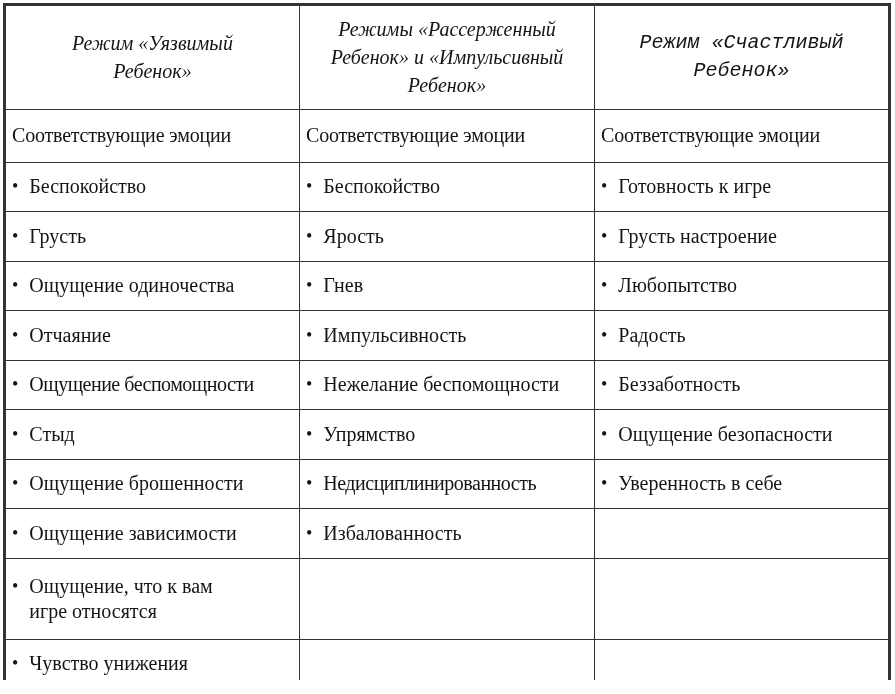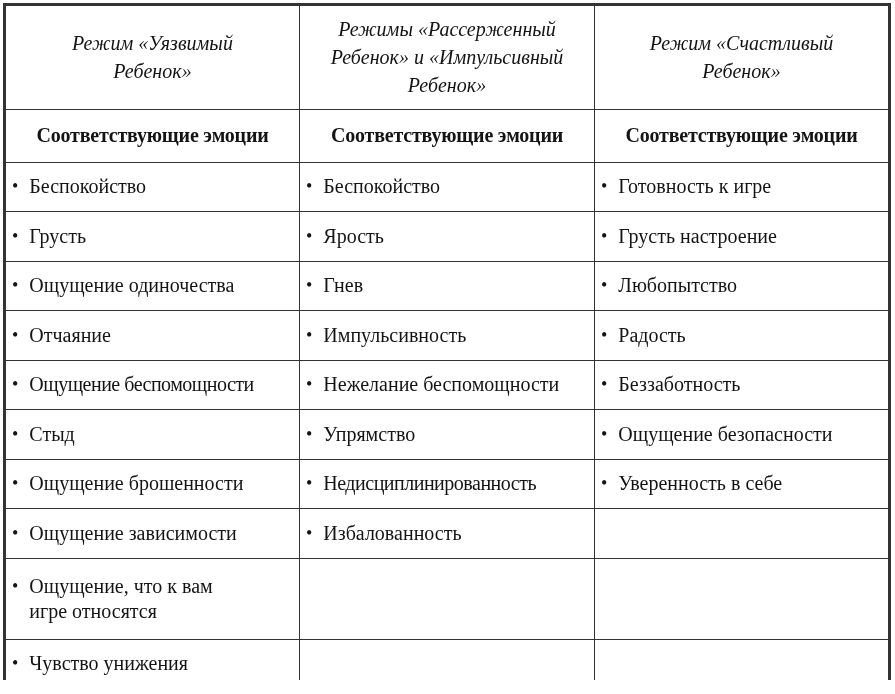--- a/index.html
+++ b/index.html
@@ -45,35 +45,33 @@
     vertical-align: middle;
     font-style: italic;
     font-size: 20px;
   }
   .hspan {
     display: inline-block;
     line-height: 1.4;
   }
   .hspan.w1 { max-width: 205px; }
   .hspan.w2 { max-width: 262px; }
-  .hspan.w3 { max-width: 218px; }
+  .hspan.w3 { max-width: 218px; font-family: Liberation Mono, monospace; }
 
   
   td.name {
     text-align: center;
     vertical-align: top;
     padding-top: 11px;
   }
 
   
   td.emo {
-    text-align: center;
     vertical-align: middle;
     letter-spacing: -0.2px;
-    font-weight: bold;
   }
 
   
   td.item {
     vertical-align: middle;
     text-align: left;
     padding-left: 13px;
     padding-right: 4px;
   }
   .bullet {

